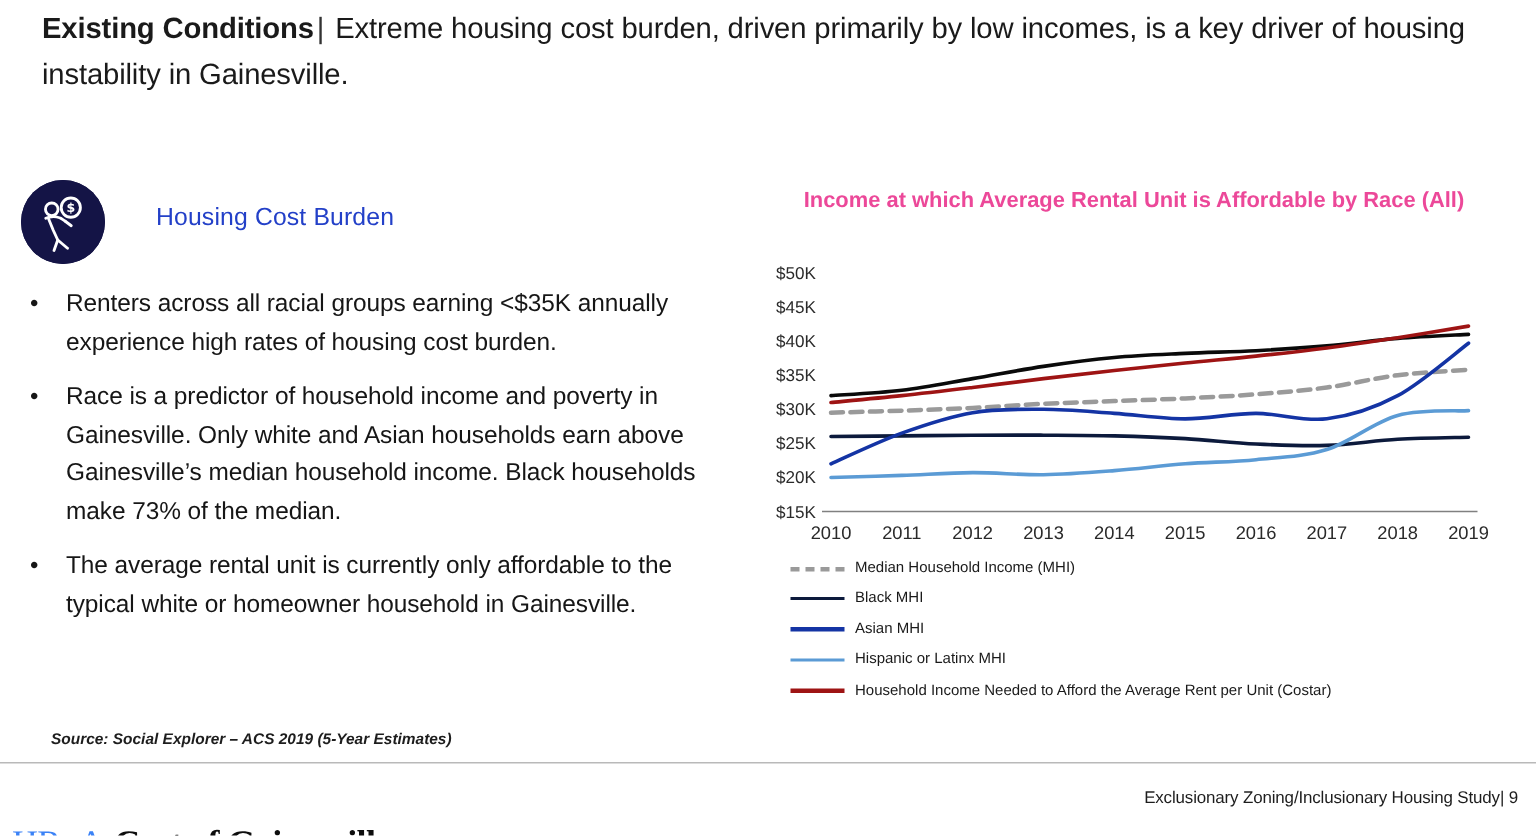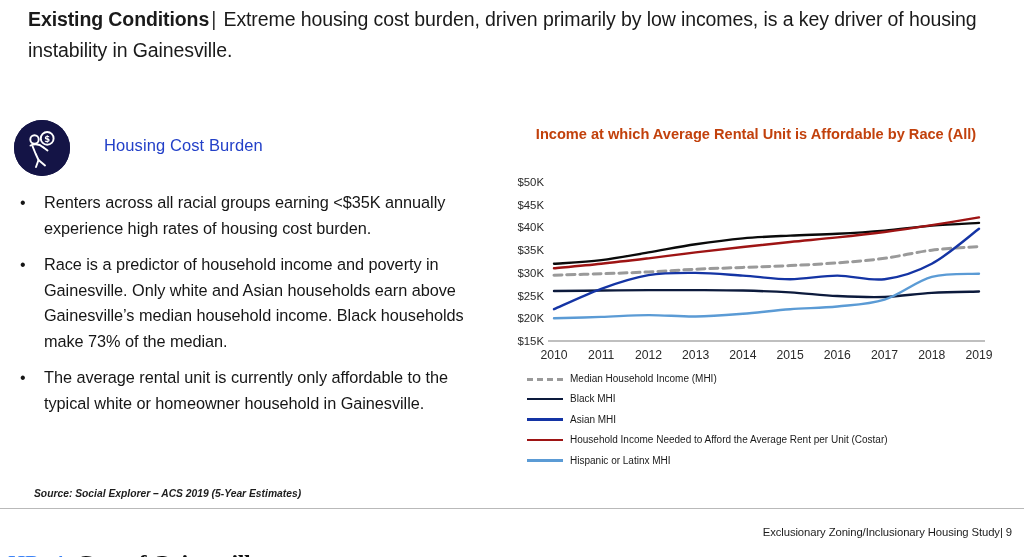--- a/index.html
+++ b/index.html
@@ -46,21 +46,21 @@
     position:absolute;left:6px;top:0px;font-size:16px;line-height:25.5px;color:#161616;
   }
   .source-note{
     position:absolute;left:34px;top:380px;width:470px;
     font-size:10.3px;font-style:italic;font-weight:bold;color:#1d1d1d;
   }
 
   
   .chart-wrap{position:absolute;left:496px;top:122px;width:520px;height:260px;}
   .chart-title{
-    text-align:center;font-size:14.6px;font-weight:bold;color:#c2410c;
+    text-align:center;font-size:14.6px;font-weight:bold;color:#ec4899;
     line-height:20px;width:470px;margin:0 auto;padding-top:2px;
   }
   .plot-holder{position:absolute;left:0;top:52px;width:520px;height:205px;}
   .plot-holder svg{display:block;}
   .ytick{font-size:11.4px;fill:#2a2a2a;font-family:"Liberation Sans", sans-serif;}
   .xtick{font-size:12.2px;fill:#2a2a2a;font-family:"Liberation Sans", sans-serif;}
 
   
   .legend{position:absolute;left:527px;top:368px;width:480px;}
   .legend-row{display:flex;align-items:center;height:20.5px;}
@@ -180,29 +180,29 @@
     <span class="legend-label">Black MHI</span>
   </div>
   <div class="legend-row">
     <span class="legend-swatch">
         <i style="background: rgb(20, 52, 164);"></i>
       </span>
     <span class="legend-label">Asian MHI</span>
   </div>
   <div class="legend-row">
     <span class="legend-swatch">
+        <i style="background: rgb(91, 155, 213);"></i>
+      </span>
+    <span class="legend-label">Hispanic or Latinx MHI</span>
+  </div>
+  <div class="legend-row">
+    <span class="legend-swatch">
         <i style="background: rgb(158, 20, 20);"></i>
       </span>
     <span class="legend-label">Household Income Needed to Afford the Average Rent per Unit (Costar)</span>
-  </div>
-  <div class="legend-row">
-    <span class="legend-swatch">
-        <i style="background: rgb(91, 155, 213);"></i>
-      </span>
-    <span class="legend-label">Hispanic or Latinx MHI</span>
   </div>
 </div>
 
 <div class="footer-rule"></div>
 <div class="footer-left">
   <span class="hra"><span>HR</span><span class="amp">&amp;</span><span>A</span></span>
   <span class="city">Cost of Gainesville</span>
 </div>
 <div class="footer-right">
   <span>Exclusionary Zoning/Inclusionary Housing Study</span><span>|</span>&nbsp;<span>9</span>

